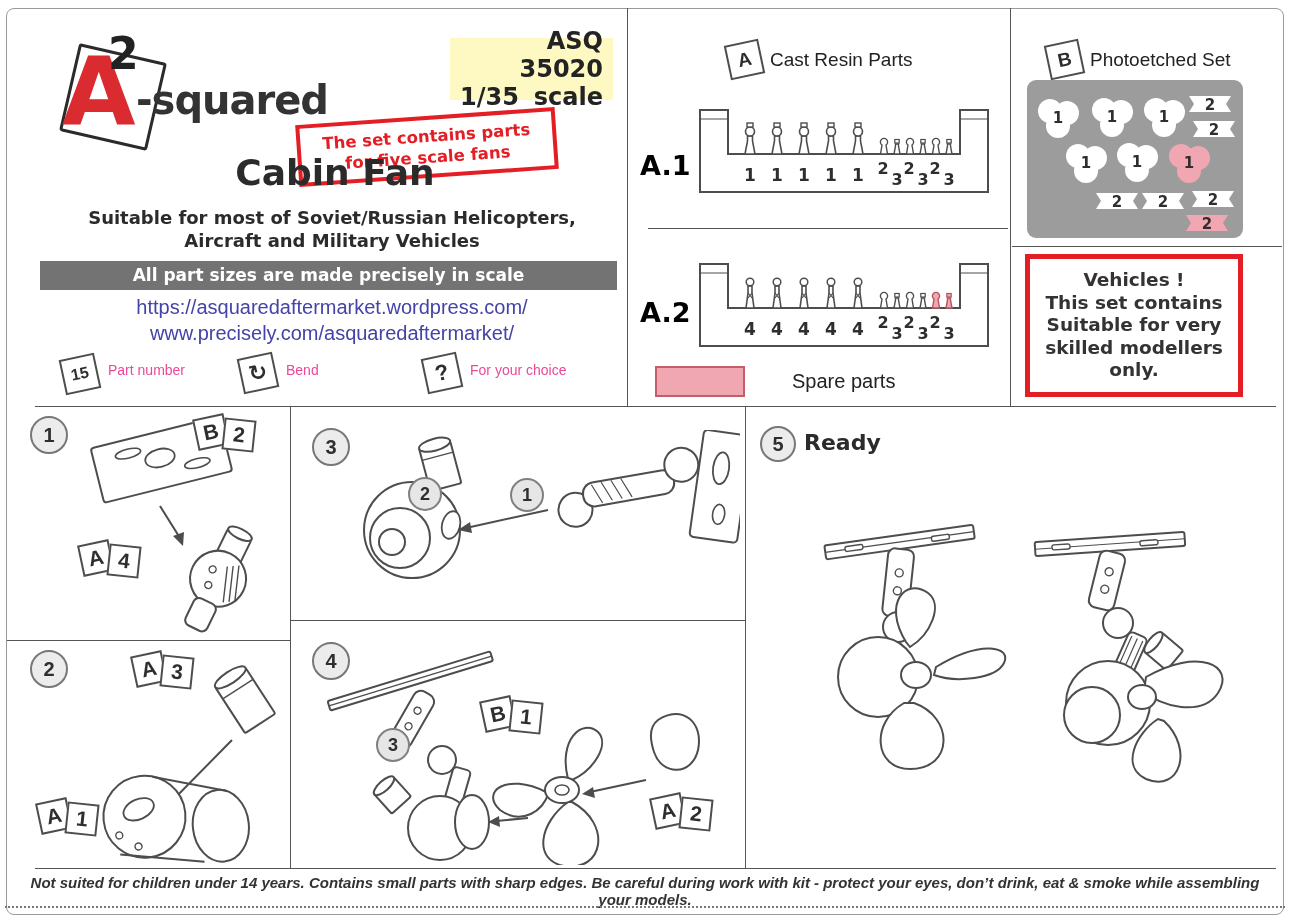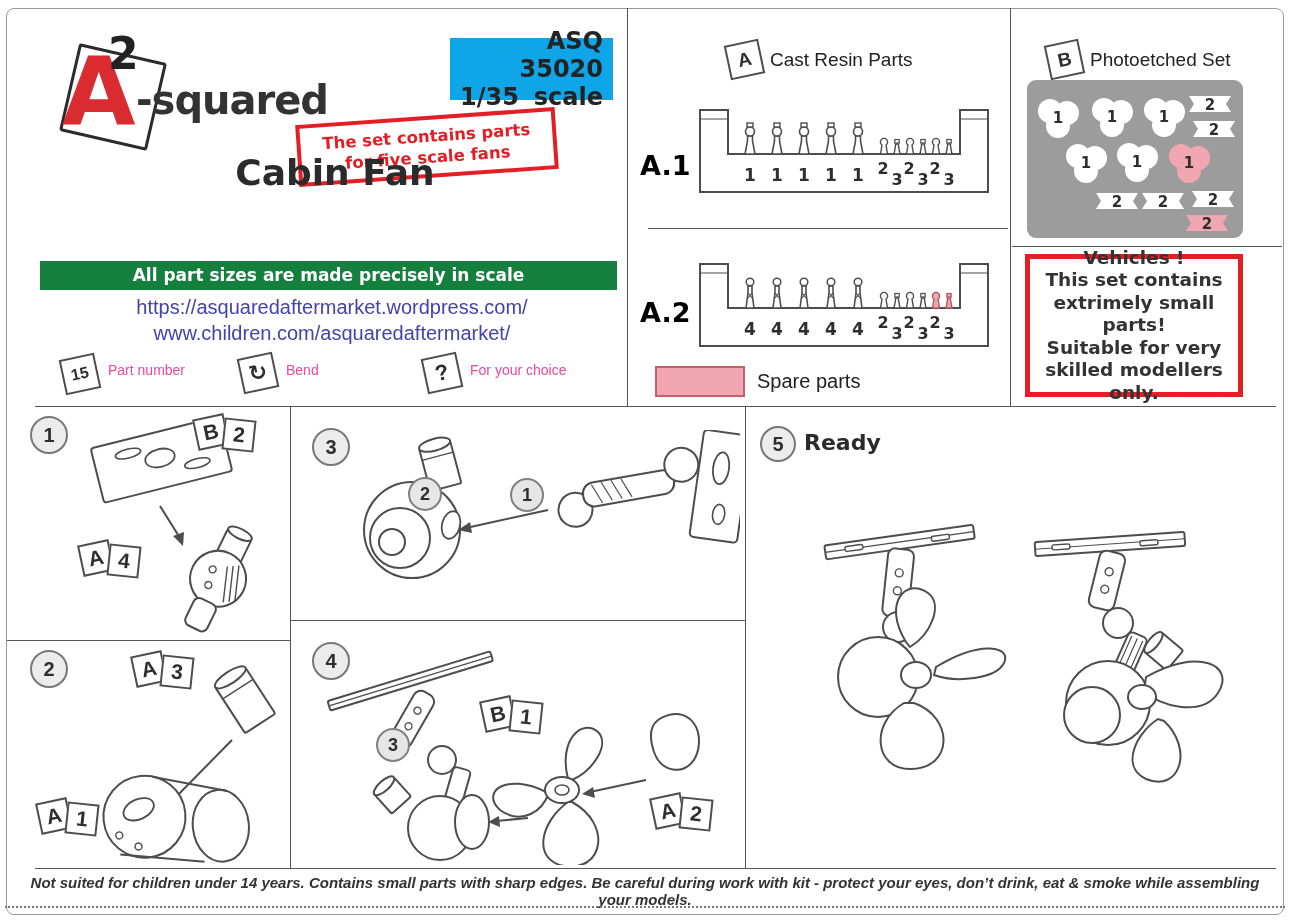--- a/index.html
+++ b/index.html
@@ -10,32 +10,32 @@
   .vline{width:0;border-left:1.5px solid #555;}
   .hline{height:0;border-top:1.5px solid #555;}
   .dotline{height:0;border-top:2px dotted #777;}
 
   
   .logo-square{width:84px;height:84px;border:3px solid #2b2b2b;border-radius:3px;transform:rotate(13deg);}
   .logo-a{font-family:"DejaVu Sans",sans-serif;font-weight:bold;font-size:95px;line-height:1;color:#d92b30;}
   .logo-exp{font-family:"DejaVu Sans",sans-serif;font-weight:bold;font-size:44px;line-height:1;color:#222;}
   .logo-name{font-family:"DejaVu Sans",sans-serif;font-weight:bold;font-size:40px;line-height:1;color:#333;letter-spacing:-1px;}
 
-  .badge{width:163px;height:62px;background:#0ea5e9;color:#232323;font-weight:bold;font-size:24px;
+  .badge{width:163px;height:62px;background:#fef9c3;color:#232323;font-weight:bold;font-size:24px;
          font-family:"DejaVu Sans",sans-serif;display:flex;flex-direction:column;justify-content:center;padding:0 10px;box-sizing:border-box;}
   .badge .r1{text-align:right;}
   .badge .r2{display:flex;justify-content:space-between;}
 
   .stamp{width:252px;height:54px;border:4px solid #e31e24;background:rgba(255,255,255,.96);
          transform:rotate(-4deg);display:flex;flex-direction:column;justify-content:center;text-align:center;
          color:#e31e24;font-weight:bold;font-size:16.5px;line-height:1.3;font-family:"DejaVu Sans",sans-serif;}
 
   .title{font-family:"DejaVu Sans",sans-serif;font-weight:bold;font-size:36px;color:#2b2b2b;text-align:center;}
   .subtitle{font-family:"DejaVu Sans",sans-serif;font-weight:bold;font-size:18px;color:#2b2b2b;text-align:center;line-height:1.3;}
-  .banner{width:577px;height:29px;background:#15803d;color:#fff;font-weight:bold;font-size:17px;
+  .banner{width:577px;height:29px;background:#737373;color:#fff;font-weight:bold;font-size:17px;
           text-align:center;line-height:29px;font-family:"DejaVu Sans",sans-serif;}
   .url{width:580px;text-align:center;font-size:20px;color:#4343a8;}
 
   .marker{width:31px;height:31px;border:2px solid #4d4d4d;background:#fff;transform:rotate(-12deg);
           display:flex;align-items:center;justify-content:center;font-weight:bold;font-size:19px;color:#2e2e2e;}
   .legend-label{font-size:14px;color:#ec4899;}
   .sec-head{font-size:19px;color:#222;}
 
   .blocklabel{font-family:"DejaVu Sans",sans-serif;font-weight:bold;font-size:27px;color:#000000;}
   .spare-swatch{width:90px;height:31px;background:#f1a7b2;border:2.5px solid #c25f6b;box-sizing:border-box;}
@@ -81,26 +81,28 @@
   </div>
 </div>
 
 <div class="abs stamp" style="left:297px;top:116px;">
   <div>The set contains parts</div>
   <div>for five scale fans</div>
 </div>
 
 <div class="abs title" style="left:140px;top:152px;width:390px;">Cabin Fan</div>
 <div class="abs subtitle" style="left:42px;top:206px;width:580px;">
+  <div>Suitable for most of Soviet/Russian Helicopters,</div>
+  <div>Aircraft and Military Vehicles</div>
 </div>
 
 <div class="abs banner" style="left:40px;top:261px;">All part sizes are made precisely in scale</div>
 
 <div class="abs url" style="left:42px;top:296px;">https://asquaredaftermarket.wordpress.com/</div>
-<div class="abs url" style="left:42px;top:322px;">www.children.com/asquaredaftermarket/</div>
+<div class="abs url" style="left:42px;top:322px;">www.precisely.com/asquaredaftermarket/</div>
 
 <div class="abs marker" style="left:62px;top:356px;width:32px;height:32px;font-size:16px;">15</div>
 <div class="abs legend-label" style="left:108px;top:362px;">Part number</div>
 <div class="abs marker" style="left:240px;top:355px;width:32px;height:32px;font-size:22px;">↻</div>
 <div class="abs legend-label" style="left:286px;top:362px;">Bend</div>
 <div class="abs marker" style="left:424px;top:355px;width:32px;height:32px;font-size:22px;">?</div>
 <div class="abs legend-label" style="left:470px;top:362px;">For your choice</div>
 
 <div class="abs marker" style="left:727px;top:42px;">A</div>
 <div class="abs sec-head" style="left:770px;top:49px;">Cast Resin Parts</div>
@@ -231,21 +233,21 @@
   <text x="159" y="73" font-size="17" text-anchor="middle">4</text>
   <text x="184" y="66" font-size="16" text-anchor="middle">2</text>
   <text x="198" y="77" font-size="16" text-anchor="middle">3</text>
   <text x="210" y="66" font-size="16" text-anchor="middle">2</text>
   <text x="224" y="77" font-size="16" text-anchor="middle">3</text>
   <text x="236" y="66" font-size="16" text-anchor="middle">2</text>
   <text x="250" y="77" font-size="16" text-anchor="middle">3</text>
 </svg>
 
 <div class="abs spare-swatch" style="left:655px;top:366px;"></div>
-<div class="abs spare-label" style="left:757px;top:370px;">Spare parts</div>
+<div class="abs spare-label" style="left:792px;top:370px;">Spare parts</div>
 
 <div class="abs marker" style="left:1047px;top:42px;">B</div>
 <div class="abs sec-head" style="left:1090px;top:49px;">Photoetched Set</div>
 
 <svg class="abs" style="left:1027px;top:80px;" width="216" height="158" viewBox="0 0 216 158">
   <rect x="0" y="0" width="216" height="158" rx="9" fill="#9c9c9c"></rect>
   <g fill="#fff">
     <g transform="translate(31,38)">
         <circle cx="-8" cy="-7" r="12"></circle>
         <circle cx="9" cy="-5" r="12"></circle>
@@ -297,21 +299,20 @@
   <text x="136" y="127" font-size="15" text-anchor="middle">2</text>
   <text x="186" y="125" font-size="15" text-anchor="middle">2</text>
   <text x="180" y="149" font-size="15" text-anchor="middle">2</text>
 </svg>
 
 <div class="abs hline" style="left:1012px;top:246px;width:270px;"></div>
 
 <div class="abs attention" style="left:1025px;top:254px;">
   <div>Vehicles !</div>
   <div>This set contains</div>
-  <div>extrimely small parts!</div>
   <div>Suitable for very</div>
   <div>skilled modellers only.</div>
 </div>
 
 <div class="abs vline" style="left:627px;top:8px;height:398px;"></div>
 <div class="abs vline" style="left:1010px;top:8px;height:398px;"></div>
 <div class="abs hline" style="left:35px;top:406px;width:1241px;"></div>
 <div class="abs vline" style="left:290px;top:406px;height:462px;"></div>
 <div class="abs vline" style="left:745px;top:406px;height:462px;"></div>
 <div class="abs hline" style="left:7px;top:640px;width:283px;"></div>

